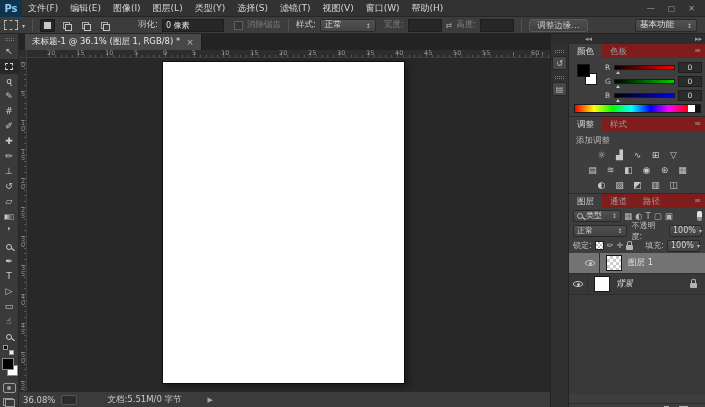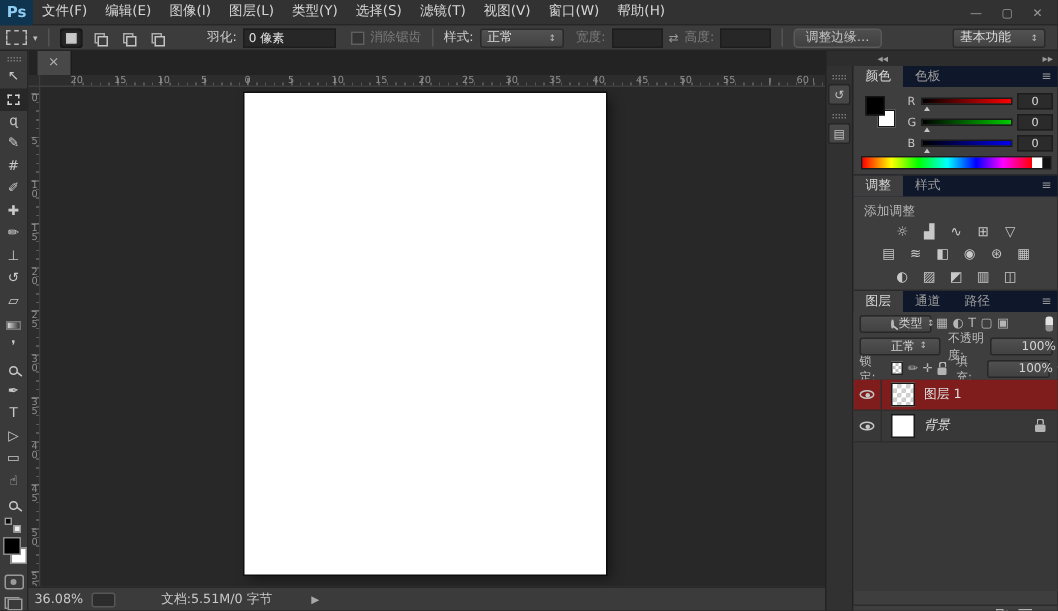--- a/index.html
+++ b/index.html
@@ -102,21 +102,21 @@
 
   
   #dockheader { left:550px; top:34px; width:155px; height:10px; background:#2d2d2d; border-left:1px solid #232323; }
   #dockheader span { position:absolute; top:0; font-size:7px; line-height:10px; color:#9a9a9a; }
   #dockmini { left:550px; top:44px; width:18px; height:363px; background:#313131; border-left:1px solid #232323;
               display:flex; flex-direction:column; align-items:center; padding-top:2px; }
   .mini-btn { width:15px; height:14px; background:#474747; border:1px solid #262626; border-radius:2px;
               color:#c2c2c2; font-size:8px; display:flex; align-items:center; justify-content:center; margin-bottom:2px; }
   #dock { left:568px; top:44px; width:137px; height:363px; background:#3e3e3e; border-left:1px solid #232323; }
   .panel { position:absolute; left:0; width:137px; border-top:1px solid #2a2a2a; }
-  .panel-tabs { height:14px; background:#0f172a; display:flex; font-size:8.5px; color:#9c9c9c; }
+  .panel-tabs { height:14px; background:#7f1d1d; display:flex; font-size:8.5px; color:#9c9c9c; }
   .ptab { height:14px; line-height:14px; padding:0 8px; white-space:nowrap; }
   .ptab.active { background:#3e3e3e; color:#d8d8d8; }
   .pmenu { margin-left:auto; padding-right:5px; line-height:14px; font-size:8px; color:#9a9a9a; }
 
   
   .color-body { position:relative; height:46px; }
   .cfg { position:absolute; left:8px; top:6px; width:13px; height:13px; background:#000; border:1px solid #151515; z-index:2; }
   .cbg { position:absolute; left:16px; top:15px; width:12px; height:12px; background:#fff; border:1px solid #151515; }
   .chrow { position:absolute; left:36px; width:97px; height:10px; display:flex; align-items:center; }
   .chlabel { width:9px; font-size:7.5px; color:#c4c4c4; }
@@ -135,34 +135,34 @@
 
   
   .adj-hint { font-size:8.5px; color:#b5b5b5; padding:4px 0 3px 7px; }
   .adj-row { display:flex; justify-content:center; gap:5px; margin-bottom:4px; }
   .adj-icon { width:13px; height:11px; color:#c8c8c8; font-size:9px; line-height:11px; text-align:center; }
 
   
   .lrow { height:15px; display:flex; align-items:center; padding:0 4px; gap:3px; font-size:8px; color:#bdbdbd;
           background:#3e3e3e; }
   .ldrop { background:linear-gradient(#505050,#424242); border:1px solid #282828; border-radius:2px; height:12px;
-           display:flex; align-items:center; padding:0 20px; gap:3px; font-size:8px; color:#d4d4d4; white-space:nowrap; }
+           display:flex; align-items:center; padding:0 3px; gap:3px; font-size:8px; color:#d4d4d4; white-space:nowrap; }
   .lficon { font-size:8.5px; color:#b5b5b5; }
   .ftoggle { width:5px; height:10px; border-radius:2px; background:linear-gradient(#e3e3e3 55%,#909090 55%);
              margin-left:auto; }
   .checker8 { width:9px; height:9px; background:#fff;
               background-image:linear-gradient(45deg,#bbb 25%,transparent 25%,transparent 75%,#bbb 75%),
                                linear-gradient(45deg,#bbb 25%,transparent 25%,transparent 75%,#bbb 75%);
               background-size:4px 4px; background-position:0 0,2px 2px; border:1px solid #222; }
   .padlock { width:7px; height:5px; background:#b3b3b3; position:relative; border-radius:1px; margin-top:3px; }
   .padlock::before { content:""; position:absolute; top:-4px; left:1px; width:3px; height:3px;
                      border:1px solid #b3b3b3; border-bottom:none; border-radius:2px 2px 0 0; }
   #layers-list { position:absolute; left:0; top:59px; width:137px; height:141px; background:#383838; overflow:hidden; }
   .layer-row { height:21px; display:flex; align-items:center; border-bottom:1px solid #2e2e2e; font-size:8.5px; color:#e0e0e0; }
-  .layer-row.selected { background:#7f1d1d; }
+  .layer-row.selected { background:#737373;padding-left:12px; }
   .eyebox { width:19px; height:100%; display:flex; align-items:center; justify-content:center; border-right:1px solid #2e2e2e; }
   .eye { width:10px; height:6px; border:1px solid #c6c6c6; border-radius:50%; position:relative; }
   .eye::after { content:""; position:absolute; left:3px; top:1px; width:3px; height:3px; border-radius:50%; background:#c6c6c6; }
   .lthumb { width:16px; height:16px; border:1px solid #191919; margin:0 6px; background:#fff; }
   .lthumb.checker { background-image:linear-gradient(45deg,#ccc 25%,transparent 25%,transparent 75%,#ccc 75%),
                                      linear-gradient(45deg,#ccc 25%,transparent 25%,transparent 75%,#ccc 75%);
                     background-size:6px 6px; background-position:0 0,3px 3px; }
   .lname { flex:1; }
   .lname.italic { font-style:italic; }
   .rlock { margin-right:9px; }
@@ -241,20 +241,21 @@
   <span class="optbtn">调整边缘…</span>
   <span style="flex:1;"></span>
   <span class="optdrop" style="width:62px;margin-right:4px;">
     <span style="flex:1;">基本功能</span>
     <span class="caret">↕</span>
   </span>
 </div>
 
 <div id="tabbar" class="abs">
   <div class="doc-tab">
+    <span>未标题-1 @ 36.1% (图层 1, RGB/8) *</span>
     <span class="tab-close">×</span>
   </div>
 </div>
 
 <div id="toolbar" class="abs">
   <div class="grip"></div>
   <div id="tool-list" style="display:flex;flex-direction:column;align-items:center;">
       <div class="tool">↖</div>
       <div class="tool selected">
         <span class="dashbox"></span>

